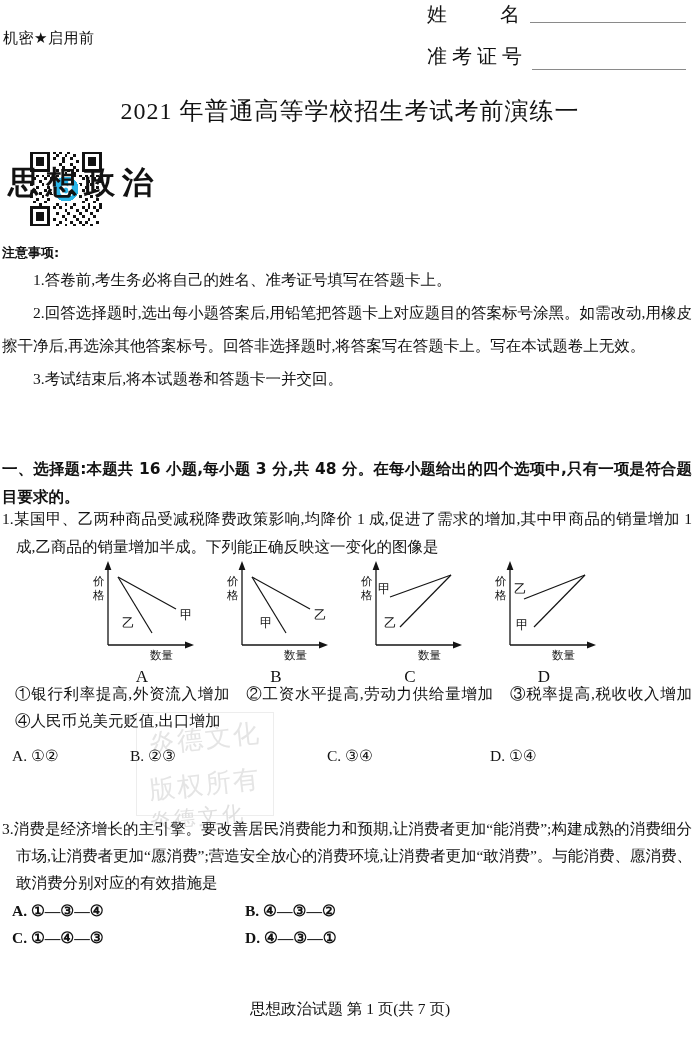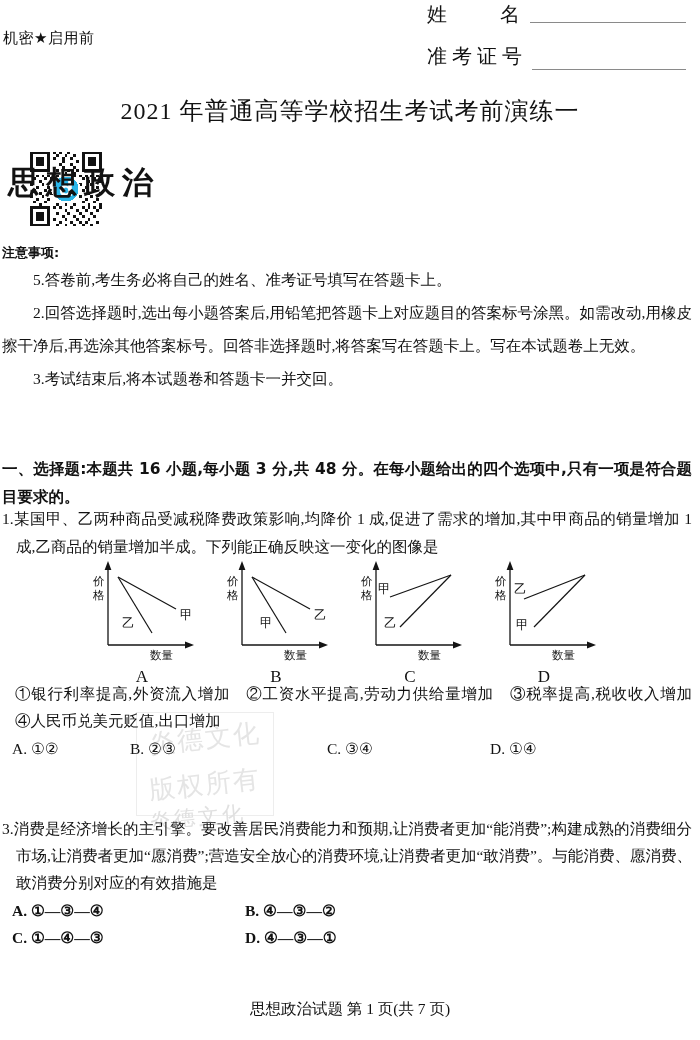--- a/index.html
+++ b/index.html
@@ -50,21 +50,21 @@
 
   .graphs { position:absolute; left:84px; top:54px; display:flex; gap:16px; }
   .fig { width:118px; }
   .fig svg { display:block; }
   .fig .letter { text-align:center; font-size:17px; margin-top:0px; width:112px; }
   .axis-line { stroke:#141414; stroke-width:1.3; }
   .curve { stroke:#141414; stroke-width:1.2; fill:none; }
   .g-label { font-size:12.5px; fill:#141414; }
   .ax-label { font-size:11.5px; fill:#141414; }
 
-  .opts4 { position:relative; height:27px; margin-top:1px; }
+  .opts4 { position:relative; height:27px; margin-top:8px; }
   .opts4 span { position:absolute; white-space:nowrap; }
   .opts4 span:nth-child(1){ left:10px; }
   .opts4 span:nth-child(2){ left:128px; }
   .opts4 span:nth-child(3){ left:325px; }
   .opts4 span:nth-child(4){ left:488px; }
 
   .opts2x2 { position:relative; height:54px; }
   .opts2x2 span { position:absolute; white-space:nowrap;font-weight:bold; }
   .opts2x2 span:nth-child(1){ left:10px; top:1px; }
   .opts2x2 span:nth-child(2){ left:243px; top:1px; }
@@ -127,21 +127,21 @@
       <circle cx="12.5" cy="13" r="5" fill="#ffffff"></circle>
       <circle cx="12.5" cy="13" r="4.3" fill="#2ab5e8"></circle>
       <text x="12.55" y="15.5" text-anchor="middle" font-size="7" font-weight="bold" fill="#ffffff" font-family="DejaVu Sans, sans-serif">d</text>
     </svg>
   </div>
 
   <div class="abs subject z1">思想政治</div>
 
   <div class="abs notice-h z1">注意事项:</div>
   <div class="abs notice z1">
-    <p>5.答卷前,考生务必将自己的姓名、准考证号填写在答题卡上。</p>
+    <p>1.答卷前,考生务必将自己的姓名、准考证号填写在答题卡上。</p>
     <p>2.回答选择题时,选出每小题答案后,用铅笔把答题卡上对应题目的答案标号涂黑。如需改动,用橡皮擦干净后,再选涂其他答案标号。回答非选择题时,将答案写在答题卡上。写在本试题卷上无效。</p>
     <p>3.考试结束后,将本试题卷和答题卡一并交回。</p>
   </div>
 
   <div class="abs section-h z1">一、选择题:本题共 16 小题,每小题 3 分,共 48 分。在每小题给出的四个选项中,只有一项是符合题目要求的。</div>
 
   <div class="abs q q1 z1">
     <p class="stem"><span>1.</span><span>某国甲、乙两种商品受减税降费政策影响,均降价 1 成,促进了需求的增加,其中甲商品的销量增加 1 成,乙商品的销量增加半成。下列能正确反映这一变化的图像是</span></p>
     <div class="graphs">
 

